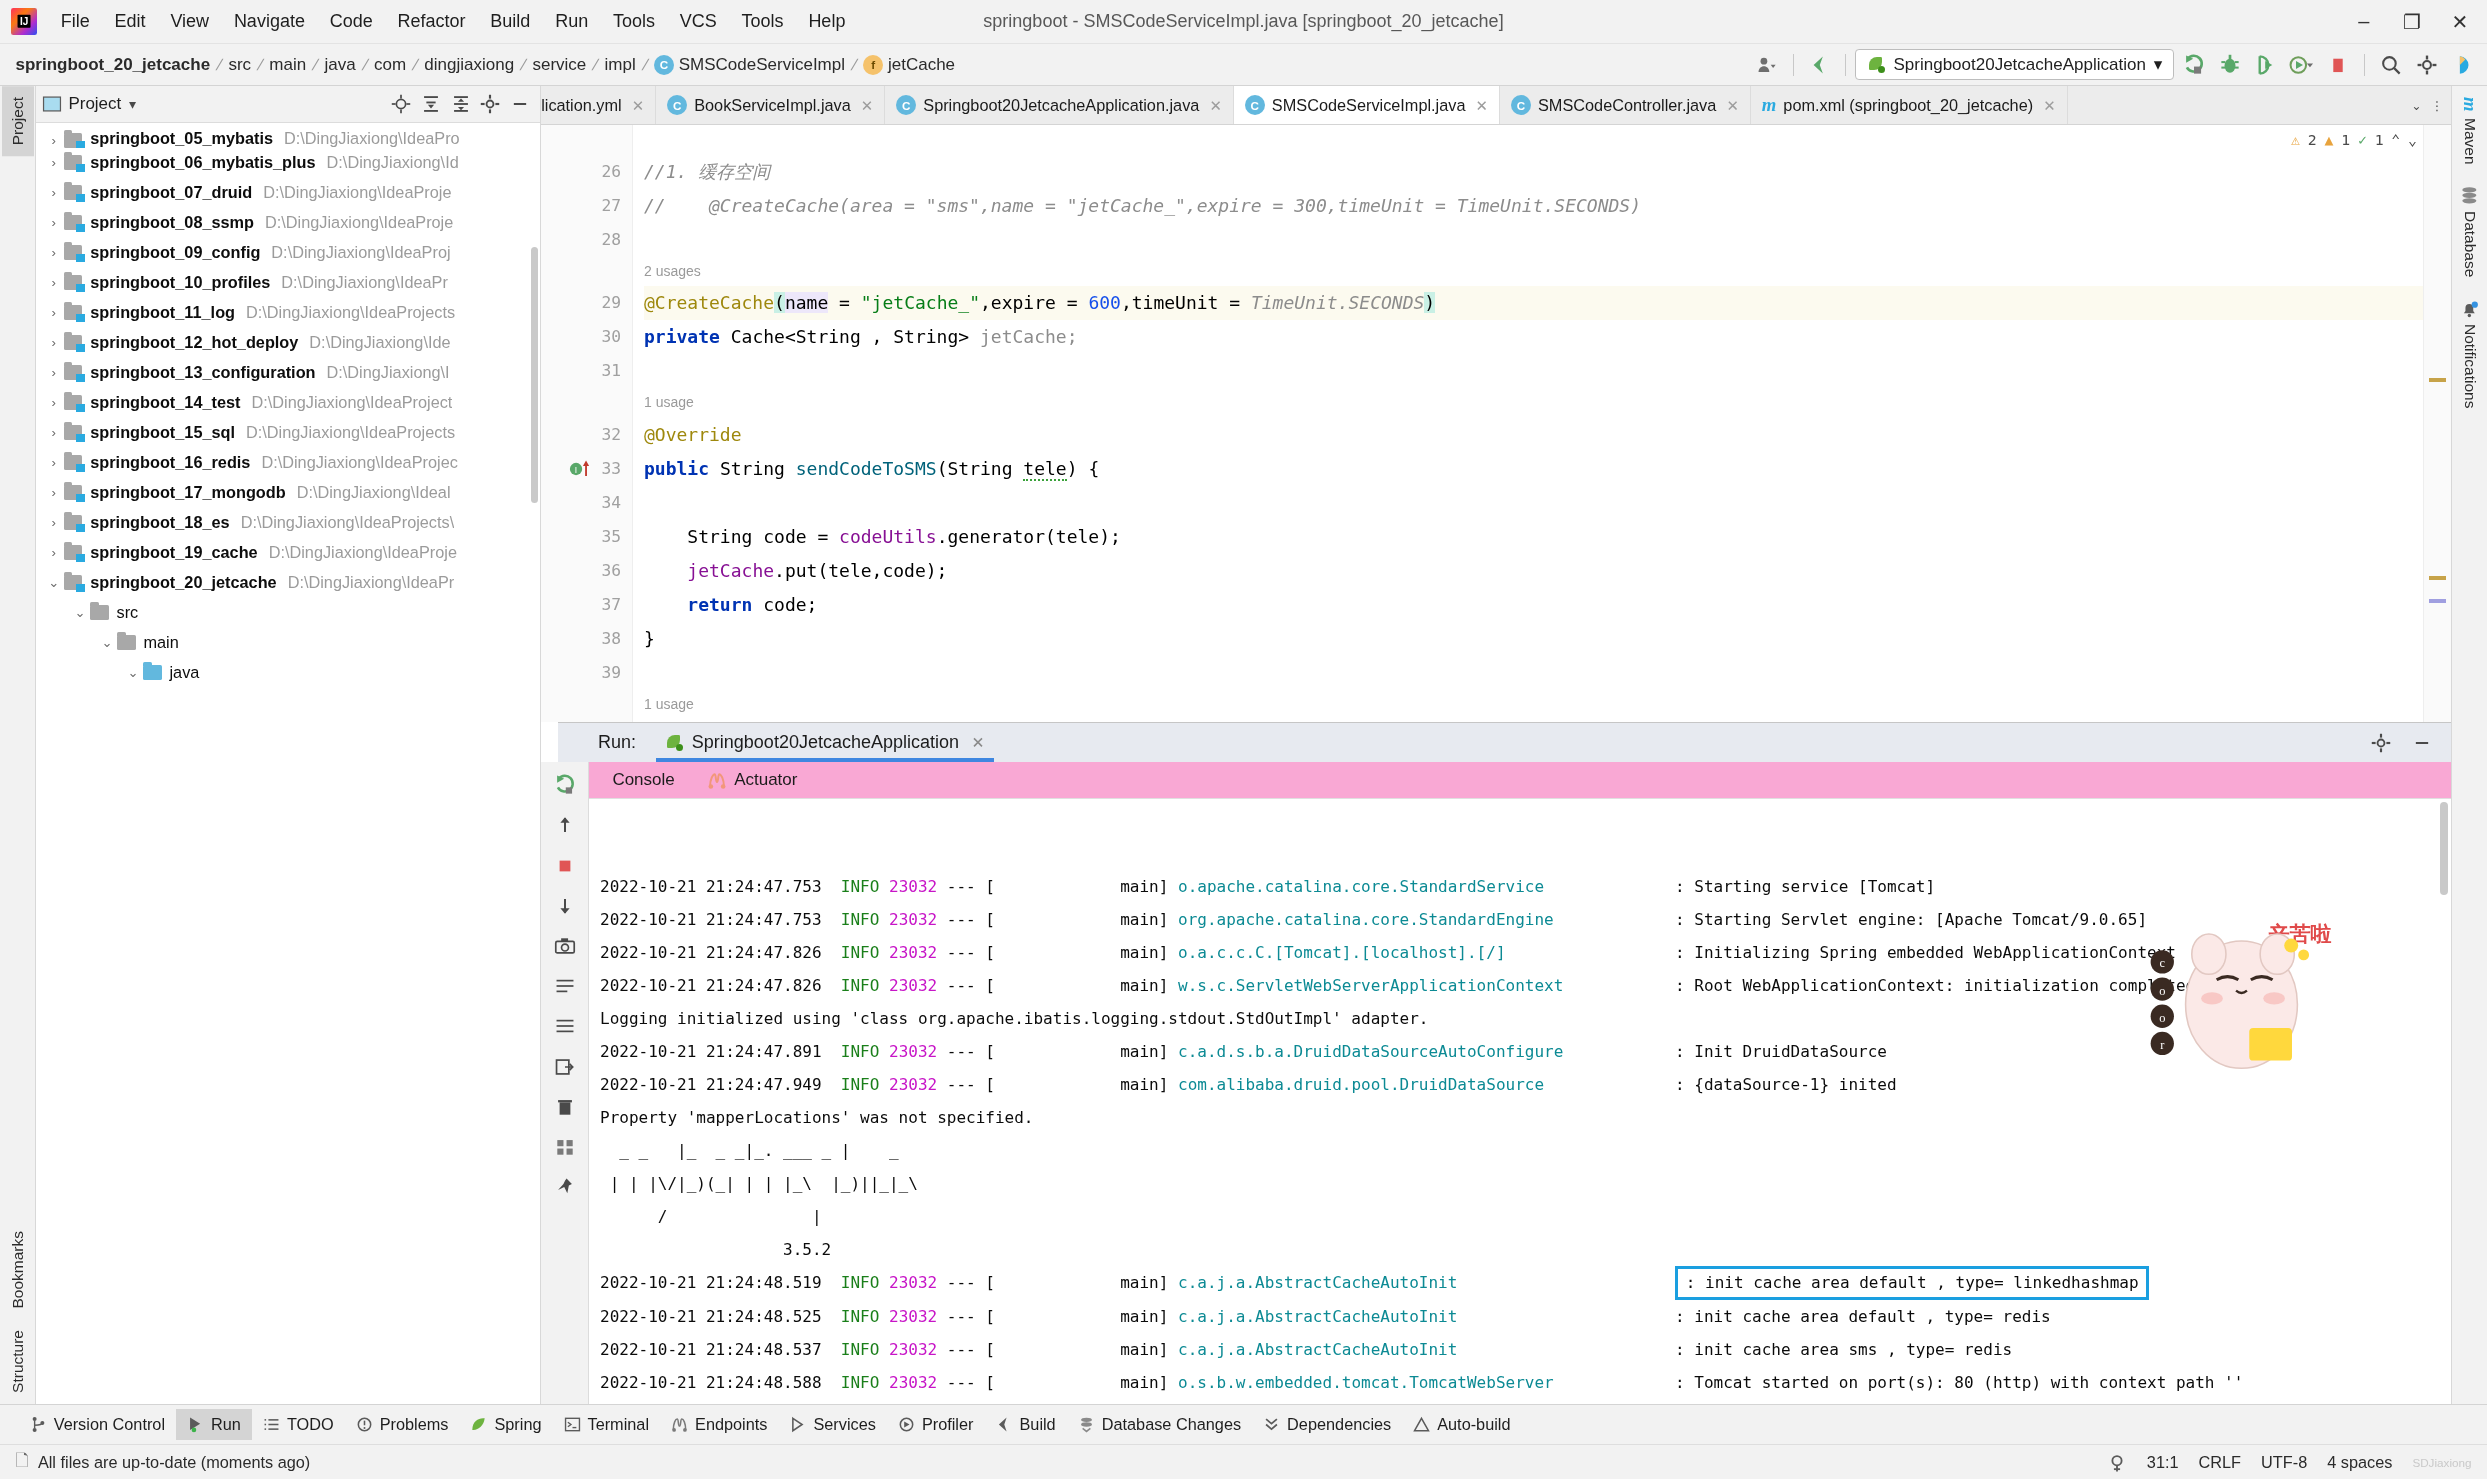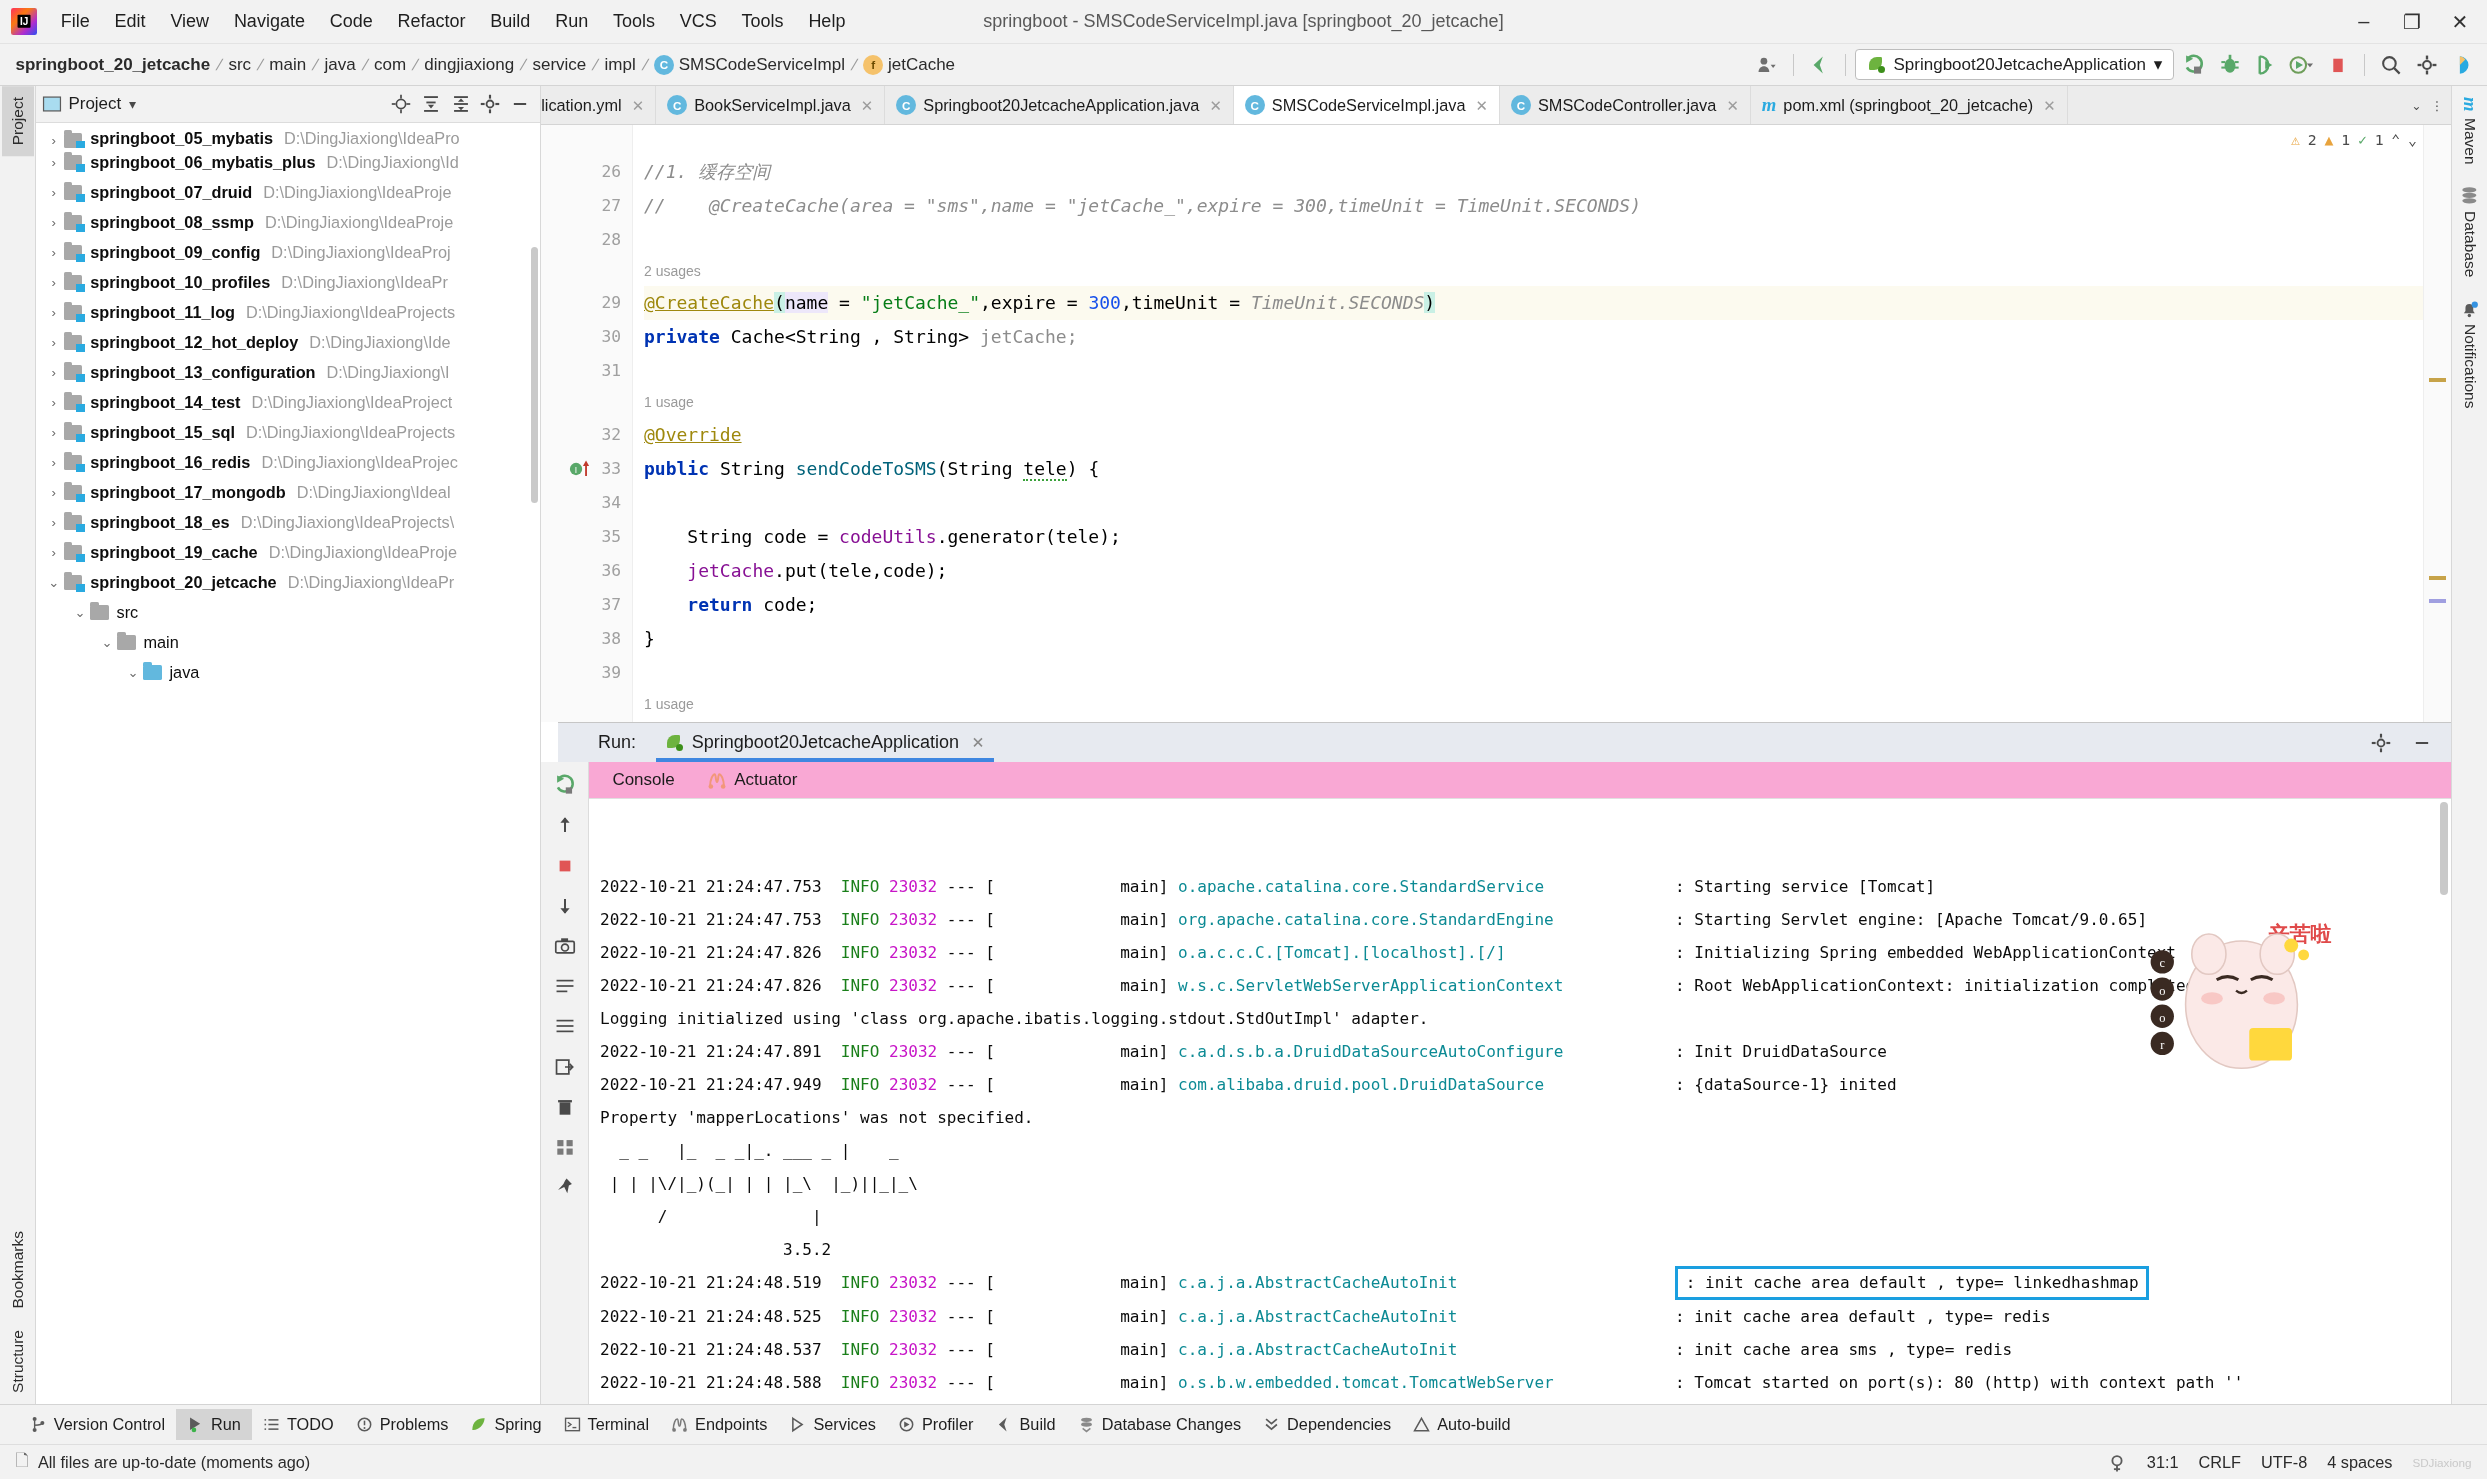--- a/index.html
+++ b/index.html
@@ -187,21 +187,21 @@
   .gline {
     height: 34px; line-height: 34px; text-align: right; padding-right: 11px;
     font-family: "DejaVu Sans Mono", monospace; font-size: 16.3px; color: #a0a0a0;
   }
   .cline { height: 34px; line-height: 34px; white-space: pre; }
   .cline.hl { background: #fcfaef; }
   .usage { height: 29.5px; line-height: 29.5px; font-size: 14px; color: #9a9a9a;
            font-family: "Liberation Sans", sans-serif; white-space: pre;}
   .g-blank { height: 29.5px; }
   .kw { color: #0033b3; font-weight: bold; }
-  .ann { color: #9e880d; text-decoration: underline; }
+  .ann { color: #9e880d; }
   .str { color: #067d17; }
   .num { color: #1750eb; }
   .cmt { color: #8c8c8c; font-style: italic; }
   .fld { color: #871094; }
   .meth { color: #00627a; }
   .typ { color: #000; }
   .stat { color: #8c8c8c; font-style: italic; }
   .sel-brace { background: #c9f0e5; }
   .sel-param { background: #ede7fa; }
   .wavy { border-bottom: 2.3px dotted #3aa13a; }
@@ -705,21 +705,21 @@
             <span>1</span>
             <span>⌃</span>
             <span>⌄</span>
           </div>
 
           <div class="g-blank"></div>
           <div class="cline"><span class="cmt">//1. 缓存空间</span></div>
           <div class="cline"><span class="cmt">//    @CreateCache(area = "sms",name = "jetCache_",expire = 300,timeUnit = TimeUnit.SECONDS)</span></div>
           <div class="cline"></div>
           <div class="usage">2 usages</div>
-          <div class="cline hl"><span class="ann">@CreateCache</span><span class="sel-brace">(</span><span class="sel-param">name</span> <span>=</span> <span class="str">"jetCache_"</span><span>,expire = </span><span class="num">300</span><span>,timeUnit = </span><span class="stat">TimeUnit.SECONDS</span><span class="sel-brace">)</span></div>
+          <div class="cline hl"><span class="ann">@CreateCache</span><span class="sel-brace">(</span><span class="sel-param">name</span> <span>=</span> <span class="str">"jetCache_"</span><span>,expire = </span><span class="num">600</span><span>,timeUnit = </span><span class="stat">TimeUnit.SECONDS</span><span class="sel-brace">)</span></div>
           <div class="cline"><span class="kw">private</span> <span class="typ">Cache&lt;String , String&gt;</span> <span class="fld" style="color:#8c8c8c">jetCache;</span></div>
           <div class="cline"></div>
           <div class="usage">1 usage</div>
           <div class="cline"><span class="ann">@Override</span></div>
           <div class="cline"><span class="kw">public</span> <span class="typ">String</span> <span class="meth">sendCodeToSMS</span><span>(</span><span class="typ">String</span> <span class="wavy">tele</span><span>) {</span></div>
           <div class="cline"></div>
           <div class="cline"><span>    </span><span class="typ">String</span><span> code = </span><span class="fld">codeUtils</span><span>.generator(tele);</span></div>
           <div class="cline"><span>    </span><span class="fld">jetCache</span><span>.put(tele,code);</span></div>
           <div class="cline"><span>    </span><span class="kw">return</span><span> code;</span></div>
           <div class="cline"><span>}</span></div>

